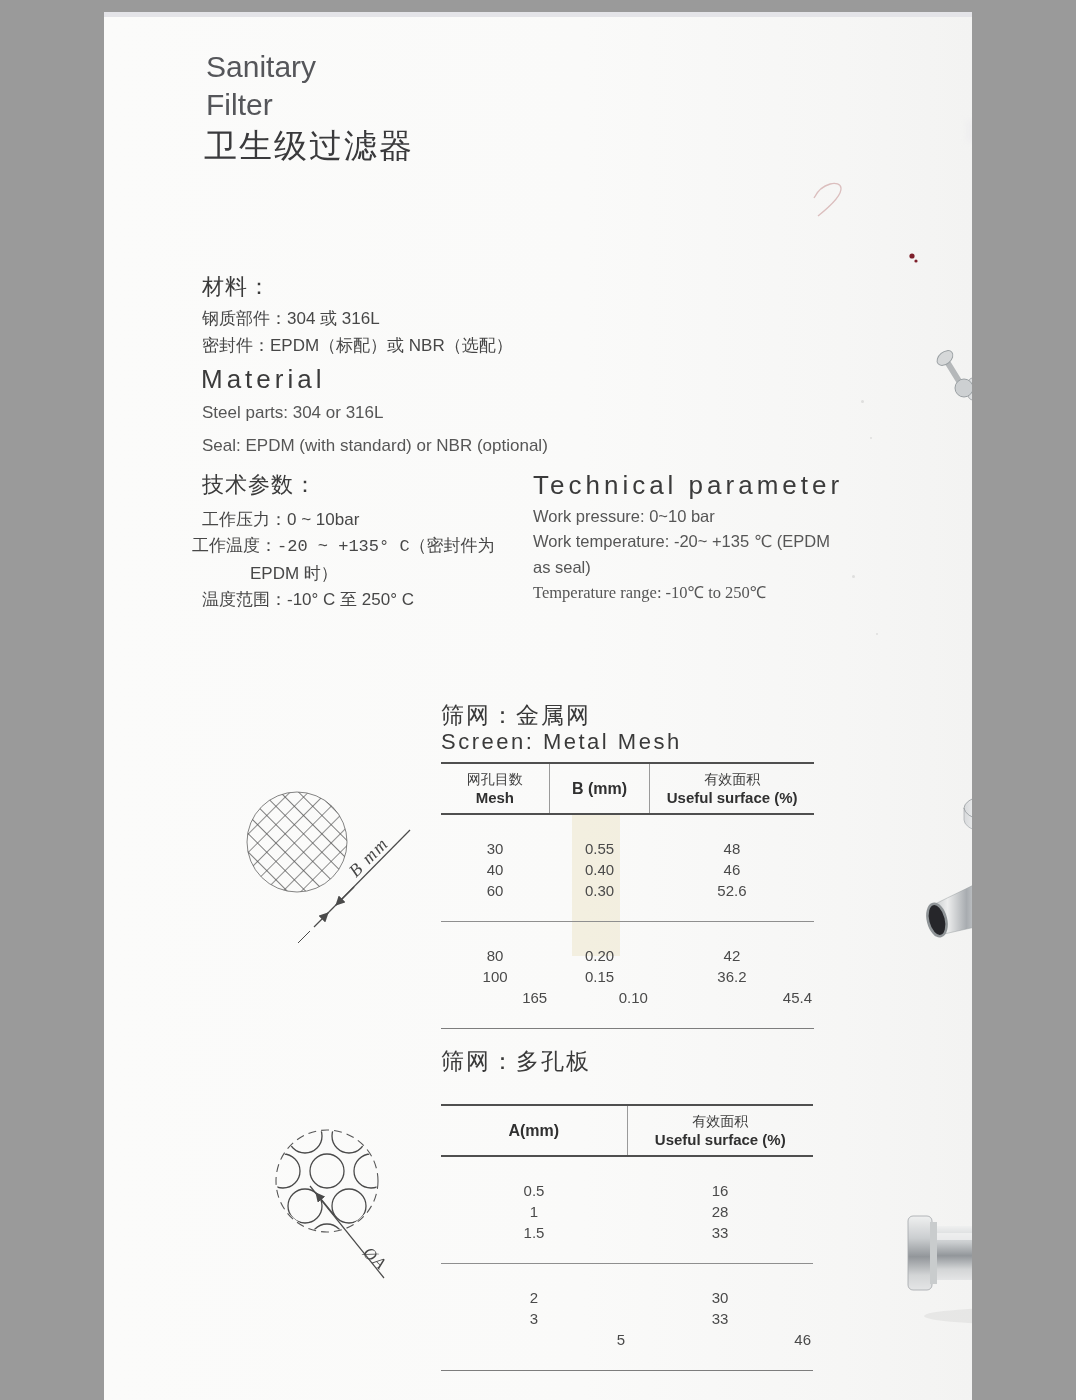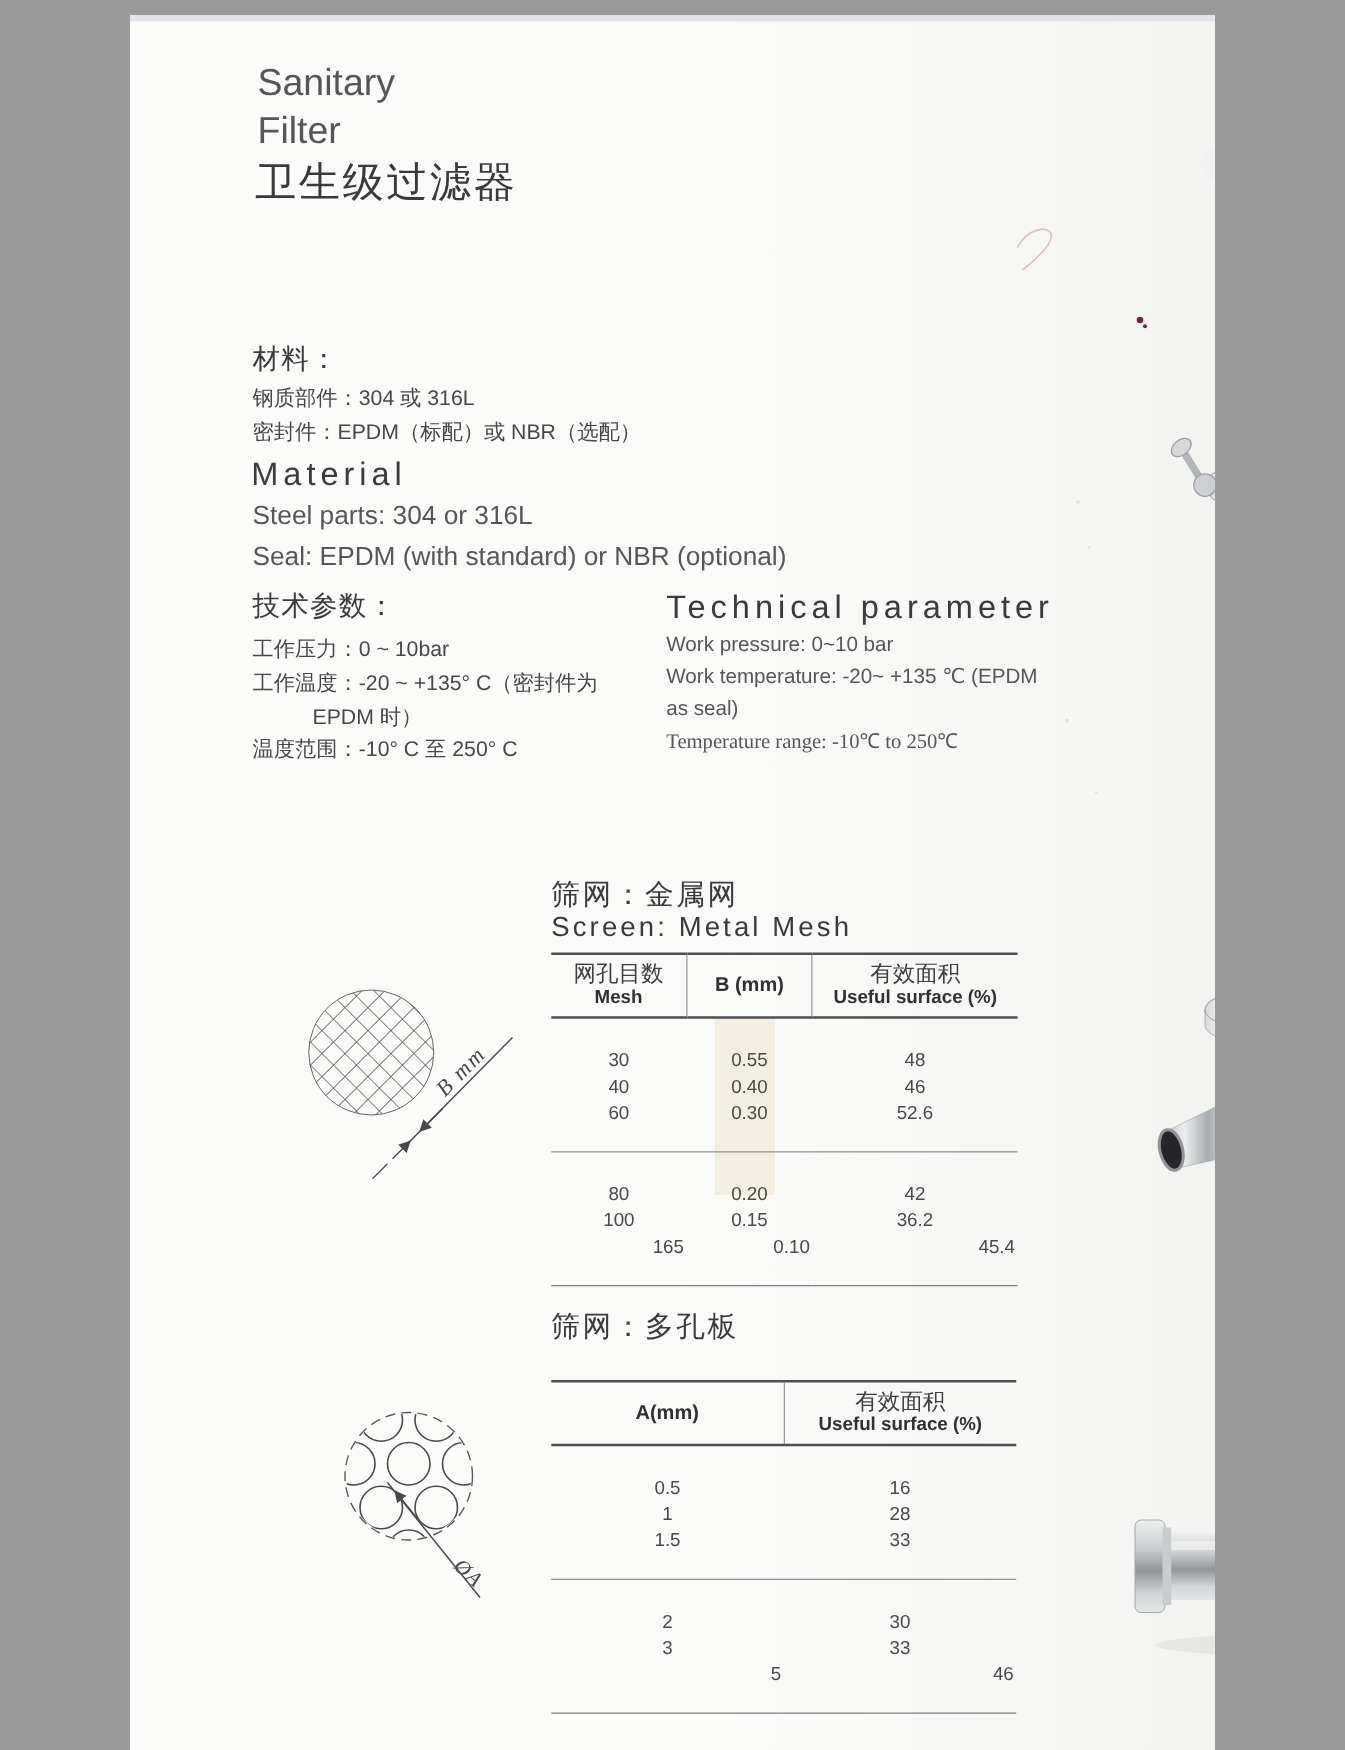--- a/index.html
+++ b/index.html
@@ -13,35 +13,35 @@
   .abs{position:absolute;}
 
   
   .title-en{left:102px;top:36px;font-size:30px;line-height:38px;color:#55565a;}
   .title-zh{left:100px;top:112px;font-size:33px;letter-spacing:2px;color:#3a3a3c;}
 
   
   .zh-head{font-size:22px;color:#3b3b3b;letter-spacing:1px;}
   .en-head{font-size:26px;color:#3b3b3b;letter-spacing:4px;}
   .zh-line{font-size:17px;line-height:27px;color:#474747;}
-  .en-line{font-size:21px;line-height:25.5px;color:#565656;}
+  .en-line{font-size:17px;line-height:25.5px;color:#565656;}
 
   .sec-zh-head{font-size:23px;color:#3a3a3a;letter-spacing:2px;}
   .sec-en-head{font-size:22px;color:#3a3a3a;letter-spacing:2.5px;}
 
   
   .tbl-wrap{position:absolute;}
   .stripe{position:absolute;background:#f1ecdc;opacity:.85;z-index:0;}
   table.data-table{border-collapse:collapse;width:100%;table-layout:fixed;position:relative;z-index:1;}
   .data-table th{
     border-top:2px solid #4f4f4f;border-bottom:2px solid #4f4f4f;
     vertical-align:middle;padding:6px 2px;font-weight:normal;background:transparent;
   }
   .data-table th + th{border-left:1px solid #9a9a9a;}
-  .h-zh{font-size:18px;color:#3e3e3e;line-height:18px;text-align:center;}
+  .h-zh{font-size:14px;color:#3e3e3e;line-height:18px;text-align:center;}
   .h-en{font-size:15px;font-weight:bold;color:#303030;line-height:19px;text-align:center;}
   .data-table td{text-align:center;font-size:15px;color:#4a4a4a;line-height:19px;padding:1px 2px;}
   .data-table tr.g-first td{padding-top:24px;}
   .data-table tr.g-last td{padding-bottom:21px;}
   .data-table tr.group-start td{border-top:1px solid #8f8f8f;}
   .data-table tbody tr:last-child td{border-bottom:1px solid #7d7d7d;text-align:right;}
 
   
   .speck{position:absolute;border-radius:50%;background:#555;opacity:.14;}
   .ghost{position:absolute;background:#ecebee;border-radius:4px;filter:blur(3px);opacity:.55;}
@@ -78,21 +78,21 @@
   <div class="abs zh-head" style="left:98px;top:260px;">材料：</div>
   <div class="abs zh-line" style="left:98px;top:293px;">钢质部件：304 或 316L</div>
   <div class="abs zh-line" style="left:98px;top:320px;">密封件：EPDM（标配）或 NBR（选配）</div>
 
   <div class="abs en-head" style="left:97px;top:352px;">Material</div>
   <div class="abs en-line" style="left:98px;top:388px;">Steel parts: 304 or 316L</div>
   <div class="abs en-line" style="left:98px;top:421px;">Seal: EPDM (with standard) or NBR (optional)</div>
 
   <div class="abs zh-head" style="left:98px;top:458px;">技术参数：</div>
   <div class="abs zh-line" style="left:98px;top:494px;">工作压力：0 ~ 10bar</div>
-  <div class="abs zh-line" style="left:98px;top:521px;">工作温度：-20 ~ +135° C（密封件为</div>
+  <div class="abs zh-line" style="left:88px;top:521px;font-family:Liberation Mono, monospace;">工作温度：-20 ~ +135° C（密封件为</div>
   <div class="abs zh-line" style="left:146px;top:548px;">EPDM 时）</div>
   <div class="abs zh-line" style="left:98px;top:574px;">温度范围：-10° C 至 250° C</div>
 
   <div class="abs en-head" style="left:429px;top:458px;">Technical parameter</div>
   <div class="abs en-line" style="left:429px;top:492px;font-size:16.5px;">Work pressure: 0~10 bar</div>
   <div class="abs en-line" style="left:429px;top:517px;font-size:16.5px;">Work temperature: -20~ +135  ℃ (EPDM</div>
   <div class="abs en-line" style="left:429px;top:543px;font-size:16.5px;">as seal)</div>
   <div class="abs en-line" style="left:429px;top:568px;font-size:16.5px;font-family:Liberation Serif, serif;">Temperature range: -10℃ to 250℃</div>
 
   <div class="abs sec-zh-head" style="left:337px;top:688px;">筛网：金属网</div>

